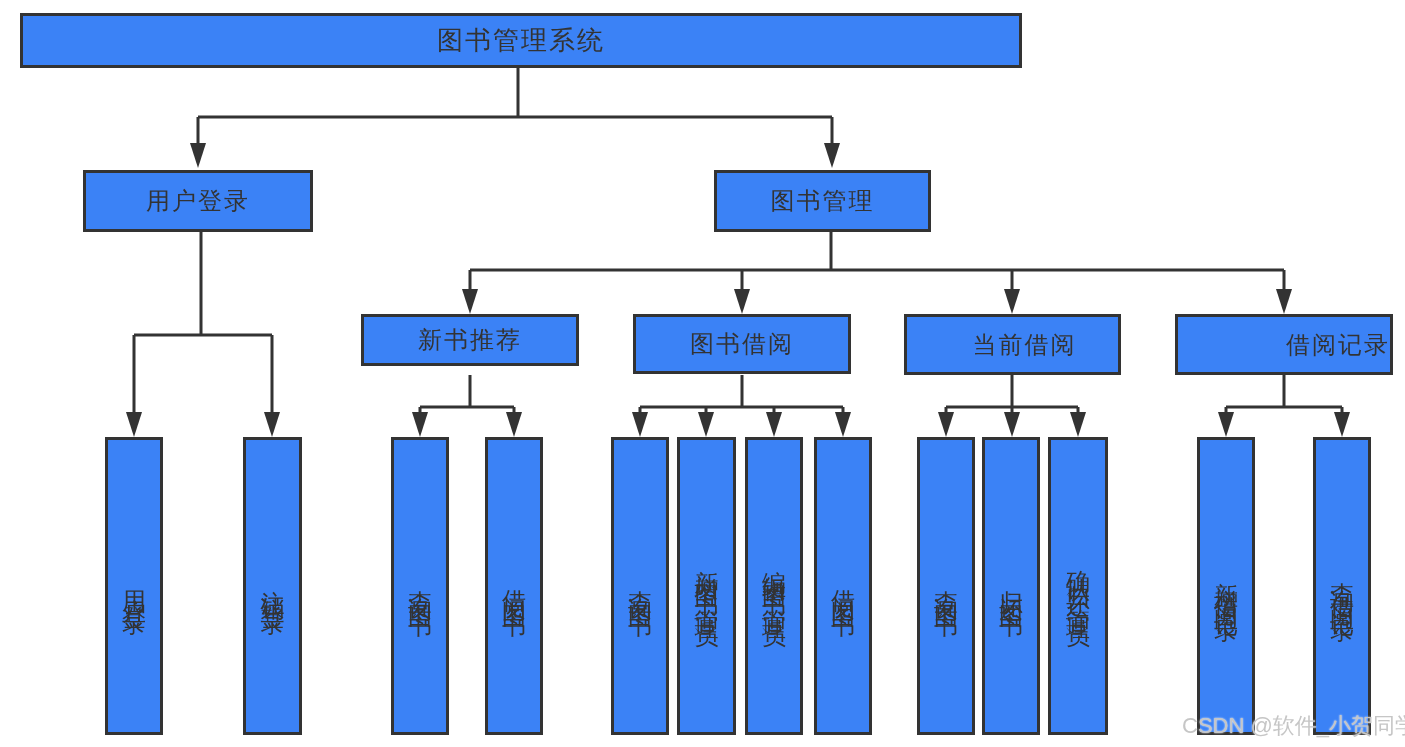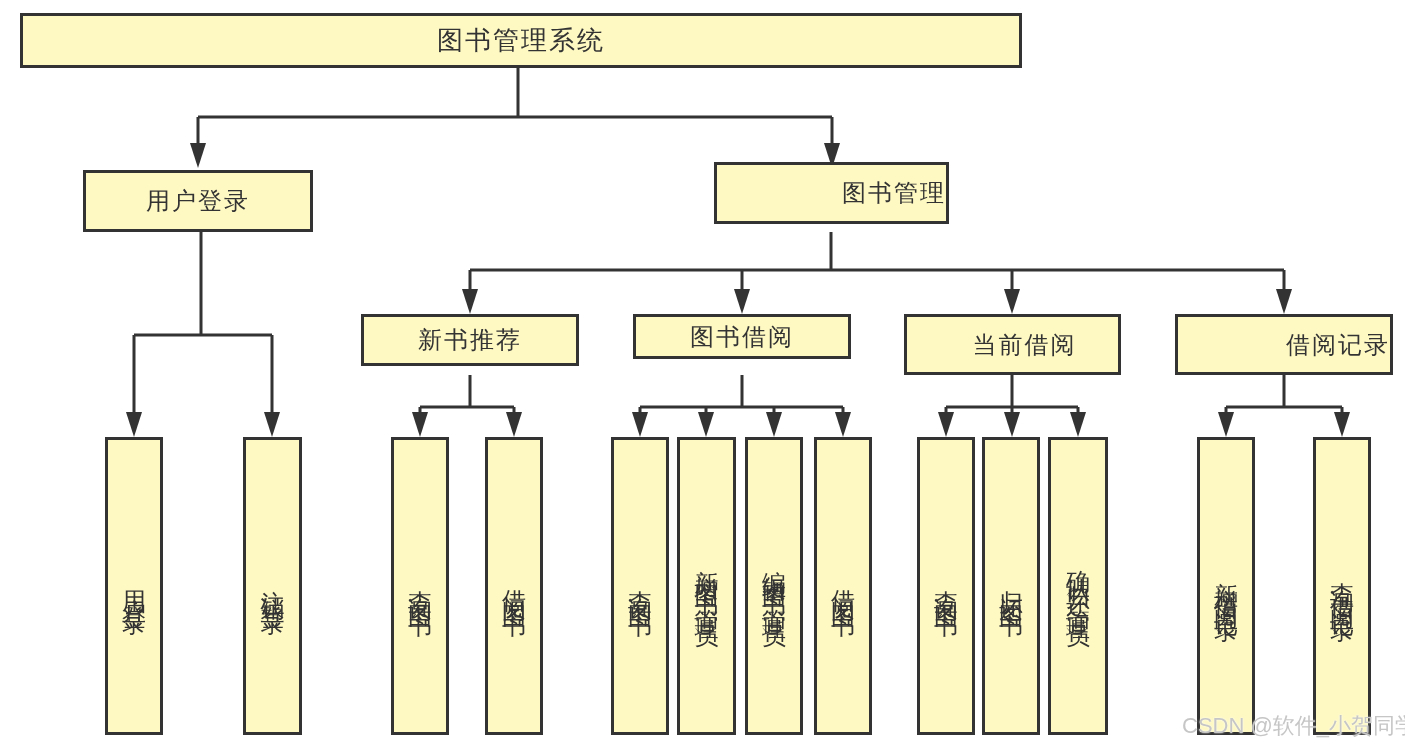--- a/index.html
+++ b/index.html
@@ -27,21 +27,21 @@
     stroke-width: 3;
   }
   svg.connectors polygon {
     fill: #333333;
     stroke: none;
   }
   .node {
     position: absolute;
     box-sizing: border-box;
     border: 3px solid #333333;
-    background: #fef9c3;
+    background: #3b82f6;
     display: flex;
     align-items: center;
     justify-content: center;
     color: #333333;
     z-index: 2;
   }
   .hbox span {
     font-size: 24px;
     letter-spacing: 2px;
     white-space: nowrap;
@@ -54,23 +54,23 @@
     writing-mode: vertical-rl;
     text-orientation: mixed;
     font-size: 24px;
     letter-spacing: 0.32em;
     line-height: 1;
     white-space: nowrap;
   }
   
   .n-root            { left: 20px;   top: 13px;  width: 1002px; height: 55px; }
   .n-user-login      { left: 83px;   top: 170px; width: 230px;  height: 62px; }
-  .n-book-mgmt       { left: 714px;  top: 162px; width: 235px;  height: 62px; justify-content: flex-end; }
+  .n-book-mgmt       { left: 714px;  top: 170px; width: 217px;  height: 62px; }
   .n-new-book-rec    { left: 361px;  top: 314px; width: 218px;  height: 52px; }
-  .n-book-borrow     { left: 633px;  top: 314px; width: 218px;  height: 45px; }
+  .n-book-borrow     { left: 633px;  top: 314px; width: 218px;  height: 60px; }
   .n-current-borrow  { left: 904px;  top: 314px; width: 217px;  height: 61px; padding-left: 24px; }
   .n-borrow-record   { left: 1175px; top: 314px; width: 218px;  height: 61px; justify-content: flex-end; }
   .leaf              { top: 437px; height: 298px; }
   .n-leaf-user-login { left: 105px;  width: 58px; }
   .n-leaf-logout     { left: 243px;  width: 59px; }
   .n-rec-query       { left: 391px;  width: 58px; }
   .n-rec-borrow      { left: 485px;  width: 58px; }
   .n-bb-query        { left: 611px;  width: 58px; }
   .n-bb-add          { left: 677px;  width: 59px; }
   .n-bb-edit         { left: 745px;  width: 58px; }

